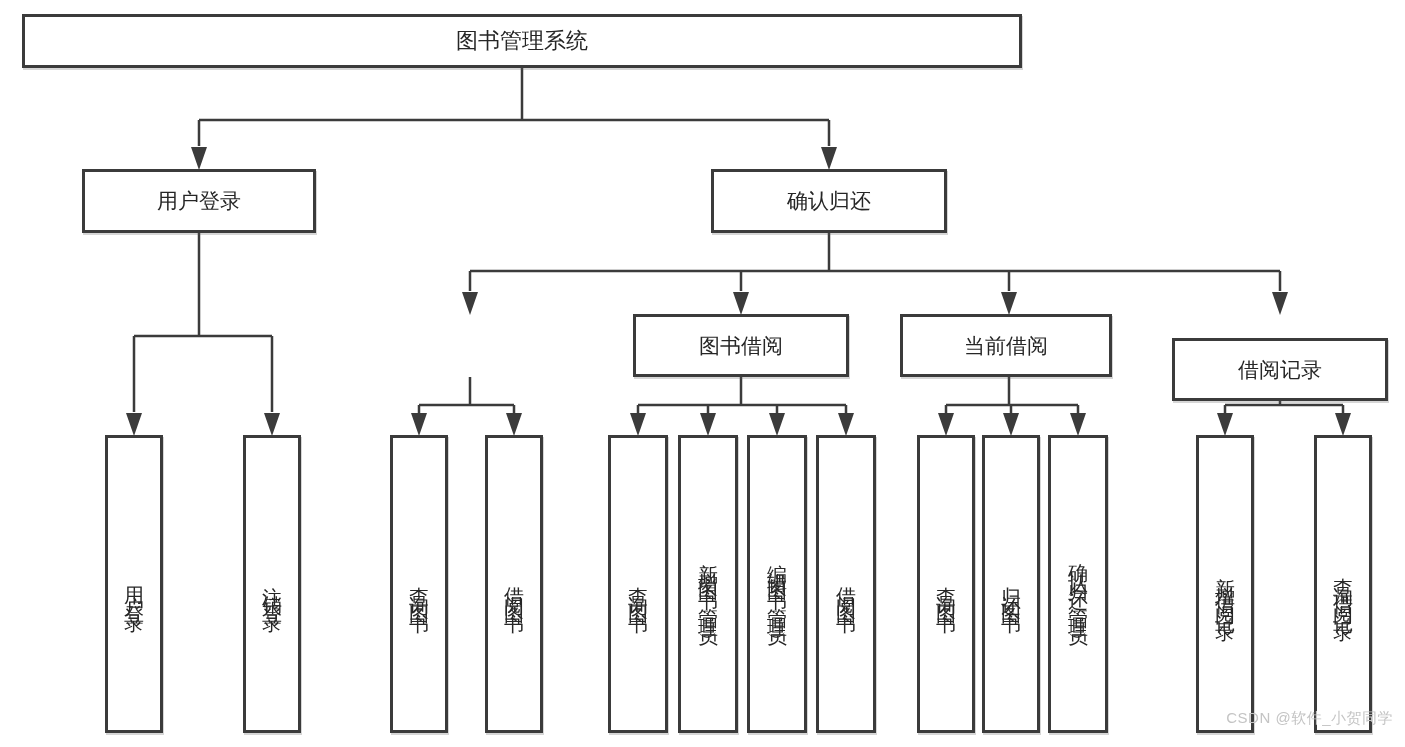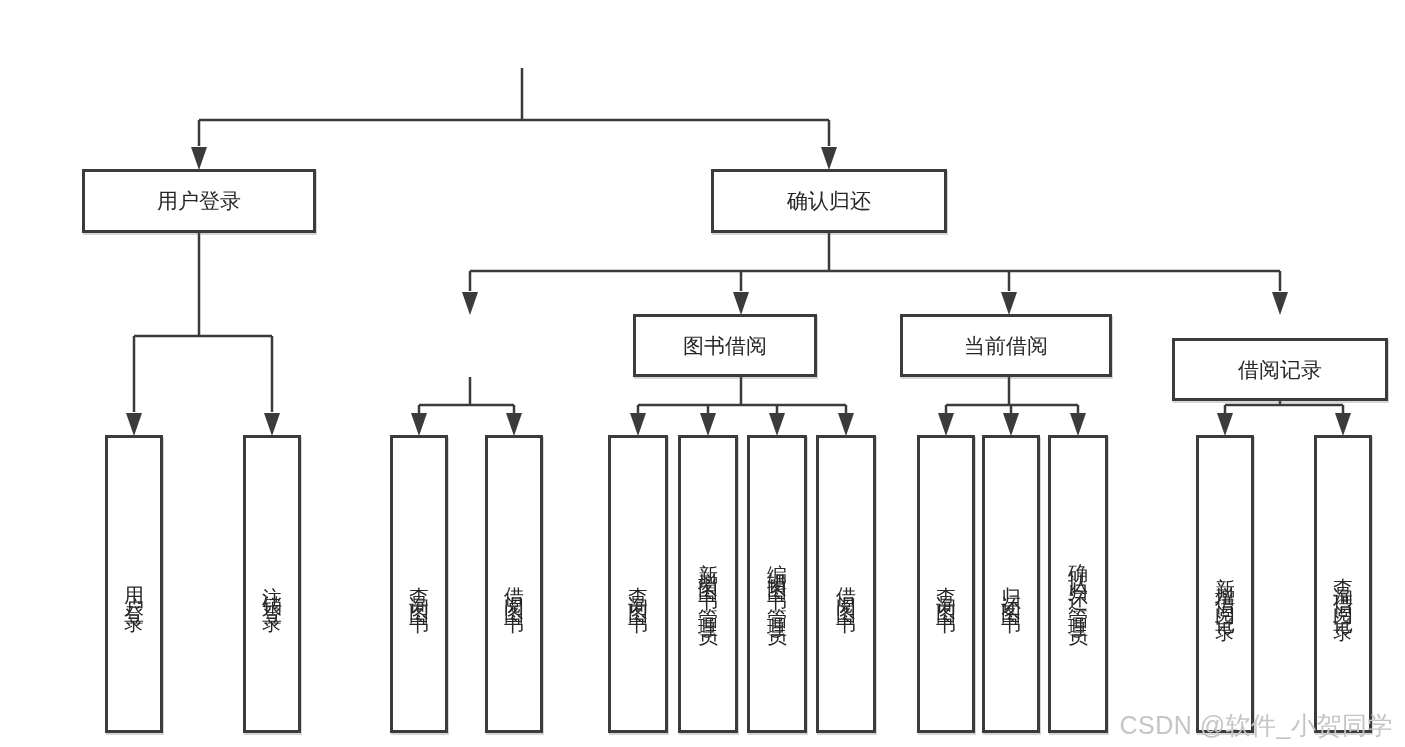--- a/index.html
+++ b/index.html
@@ -43,21 +43,21 @@
     text-orientation:mixed;
     font-size:20px;
     line-height:1.05;
     letter-spacing:0.45em;
     margin-bottom:-0.45em;
     white-space:nowrap;
   }
   .watermark{
     position:absolute;
     top:709px;right:12px;
-    font-size:25px;
+    font-size:15px;
     color:var(--watermark);
     letter-spacing:0.5px;
     z-index:5;
   }
 </style>
 </head>
 <body>
 
 <div class="canvas">
 
@@ -104,29 +104,32 @@
       <polygon points="1070,413 1086,413 1078,436"></polygon>
     </g>
 
     <g>
       <path d="M1280 377 V405 M1225 405 H1343 M1225 405 V413 M1343 405 V413"></path>
       <polygon points="1217,413 1233,413 1225,436"></polygon>
       <polygon points="1335,413 1351,413 1343,436"></polygon>
     </g>
   </svg>
 
+  <div class="node root" style="left:22px;top:14px;width:1000px;height:54px;">
+    <span>图书管理系统</span>
+  </div>
 
   <div class="node" style="left:82px;top:169px;width:234px;height:64px;">
     <span>用户登录</span>
   </div>
   <div class="node" style="left:711px;top:169px;width:236px;height:64px;">
     <span>确认归还</span>
   </div>
 
-  <div class="node" style="left:633px;top:314px;width:184px;height:63px;">
+  <div class="node" style="left:633px;top:314px;width:216px;height:63px;">
     <span>图书借阅</span>
   </div>
   <div class="node" style="left:900px;top:314px;width:212px;height:63px;">
     <span>当前借阅</span>
   </div>
   <div class="node" style="left:1172px;top:314px;width:216px;height:63px;margin-top:24px;">
     <span>借阅记录</span>
   </div>
 
   <div class="leaf" style="left:105px;top:435px;width:58px;height:298px;">

